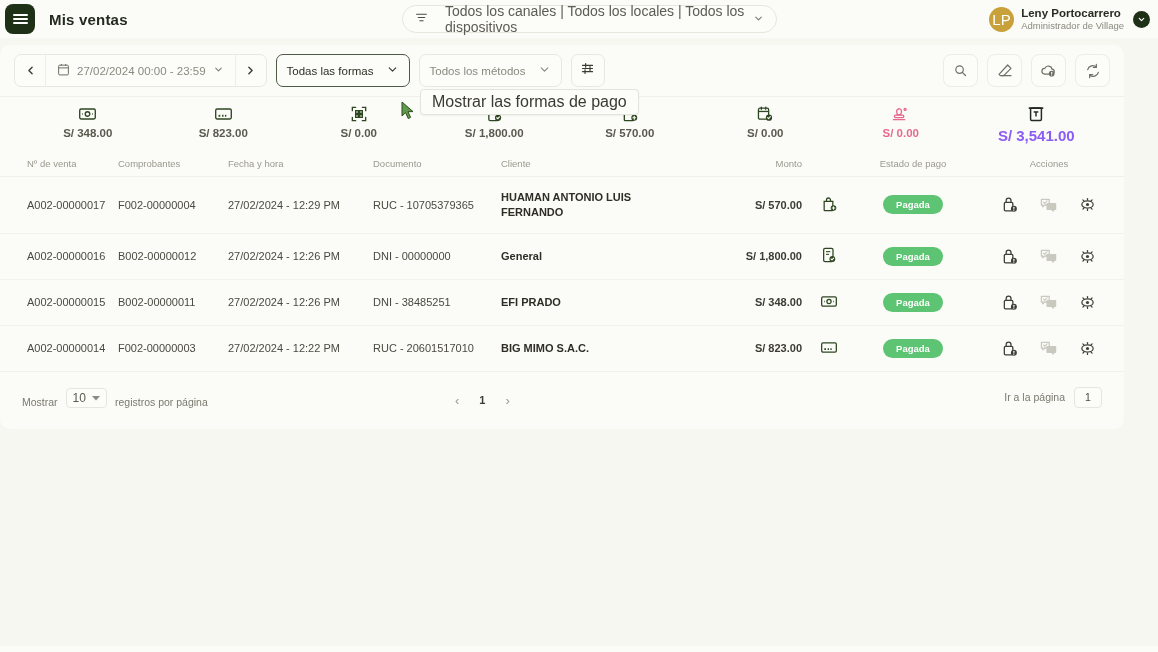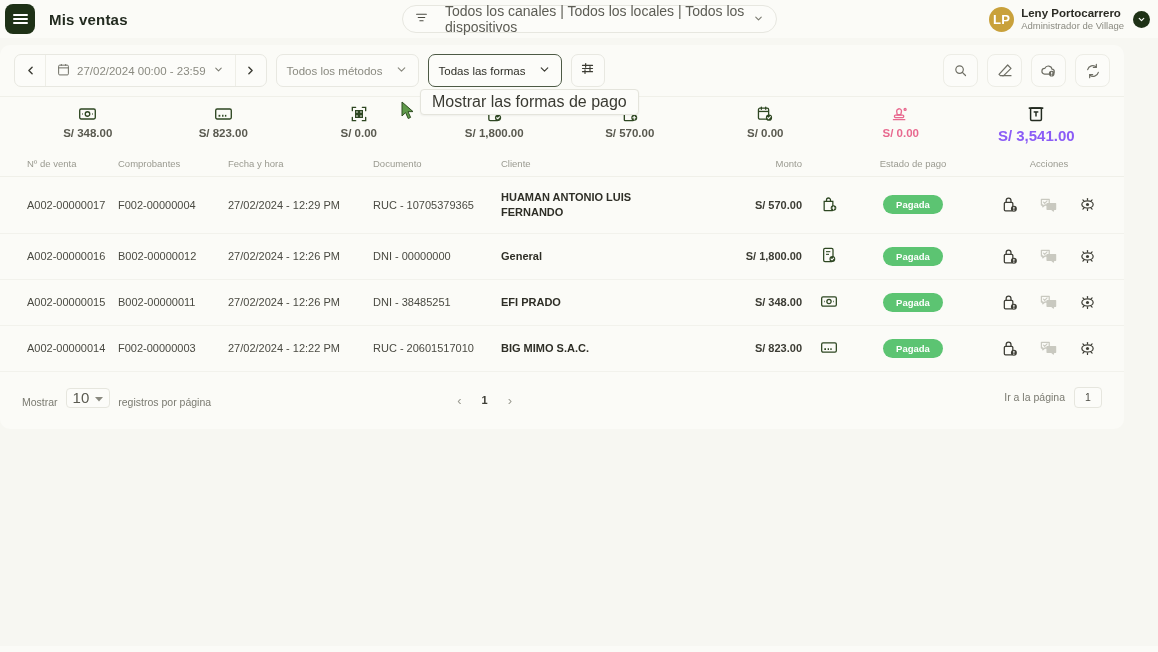--- a/index.html
+++ b/index.html
@@ -31,21 +31,21 @@
     display: flex; align-items: center; padding: 0 12px; cursor: pointer;
   }
   .channel-filter .label { font-size: 14px; color: #5c5c54; margin-left: 17px; }
   .chev { margin-left: auto; }
   .user-block {
     position: absolute; right: 8px; top: 3px; height: 32px;
     display: flex; align-items: center; cursor: pointer;
   }
   .avatar {
     width: 25px; height: 25px; border-radius: 50%; background: #c9a13b;
-    color: #fff; font-size: 13px; font-weight: bold;
+    color: #fff; font-size: 15px; font-weight: normal;
     display: flex; align-items: center; justify-content: center; letter-spacing: .3px;
   }
   .user-text { margin-left: 7px; line-height: 1.25; }
   .user-name { font-size: 11.5px; font-weight: bold; color: #2b2b24; }
   .user-role { font-size: 9.5px; color: #8a8a80; }
   .user-caret {
     margin-left: 9px; width: 17px; height: 17px; border-radius: 50%;
     background: #1e3116; display: flex; align-items: center; justify-content: center;
   }
 
@@ -142,21 +142,21 @@
   .act.dim { color: #c9c9c0; }
 
   
   .tfoot {
     display: flex; align-items: flex-end; height: 36px; padding: 0 22px;
     font-size: 10.5px; color: #7a7a70;
   }
   .mini-select {
     margin: 0 8px; height: 20px; border: 1px solid #e6e6de; border-radius: 4px;
     background: #fcfcf9; display: inline-flex; align-items: center; gap: 6px;
-    padding: 0 6px; font-size: 15px; color: #5a5a50; cursor: pointer;
+    padding: 0 6px; font-size: 12px; color: #5a5a50; cursor: pointer;
   }
   .pager { margin: 0 auto; display: flex; align-items: center; gap: 20px; }
   .pg-btn { cursor: pointer; color: #9a9a90; font-size: 13px; }
   .pg-num { font-size: 11px; color: #3e3e36; font-weight: bold; }
   .goto { margin-left: auto; display: flex; align-items: center; gap: 9px; }
   .goto-input {
     width: 28px; height: 21px; border: 1px solid #e6e6de; border-radius: 4px;
     background: #fcfcf9; font-size: 10.5px; color: #4a4a42; text-align: center;
     font-family: "Liberation Sans", sans-serif;
   }
@@ -236,33 +236,33 @@
           </span>
         </div>
         <div class="seg-div"></div>
         <div class="seg-btn">
           <svg width="13" height="13" viewBox="0 0 24 24" fill="none" stroke="#3c3c34" stroke-width="2.6" stroke-linecap="round" stroke-linejoin="round">
               <polyline points="9 18 15 12 9 6"></polyline>
             </svg>
         </div>
       </div>
 
+      <div class="dd active">
+        <span class="dd-label">Todas las formas</span>
+        <span>
+          <svg width="13" height="13" viewBox="0 0 24 24" fill="none" stroke="#3c3c34" stroke-width="2.2" stroke-linecap="round" stroke-linejoin="round">
+              <polyline points="6 9 12 15 18 9"></polyline>
+            </svg>
+        </span>
+      </div>
+
       <div class="dd" style="min-width:143px">
         <span class="dd-label">Todos los métodos</span>
         <span>
           <svg width="13" height="13" viewBox="0 0 24 24" fill="none" stroke="#8a8a80" stroke-width="2.2" stroke-linecap="round" stroke-linejoin="round">
-              <polyline points="6 9 12 15 18 9"></polyline>
-            </svg>
-        </span>
-      </div>
-
-      <div class="dd active">
-        <span class="dd-label">Todas las formas</span>
-        <span>
-          <svg width="13" height="13" viewBox="0 0 24 24" fill="none" stroke="#3c3c34" stroke-width="2.2" stroke-linecap="round" stroke-linejoin="round">
               <polyline points="6 9 12 15 18 9"></polyline>
             </svg>
         </span>
       </div>
 
       <div class="icon-btn-sq">
         <span>
           <svg width="15" height="15" viewBox="0 0 24 24" fill="none" stroke="#3c3c34" stroke-width="1.9" stroke-linecap="round">
             <line x1="4" y1="7" x2="20" y2="7"></line>
               <line x1="4" y1="12" x2="20" y2="12"></line>

